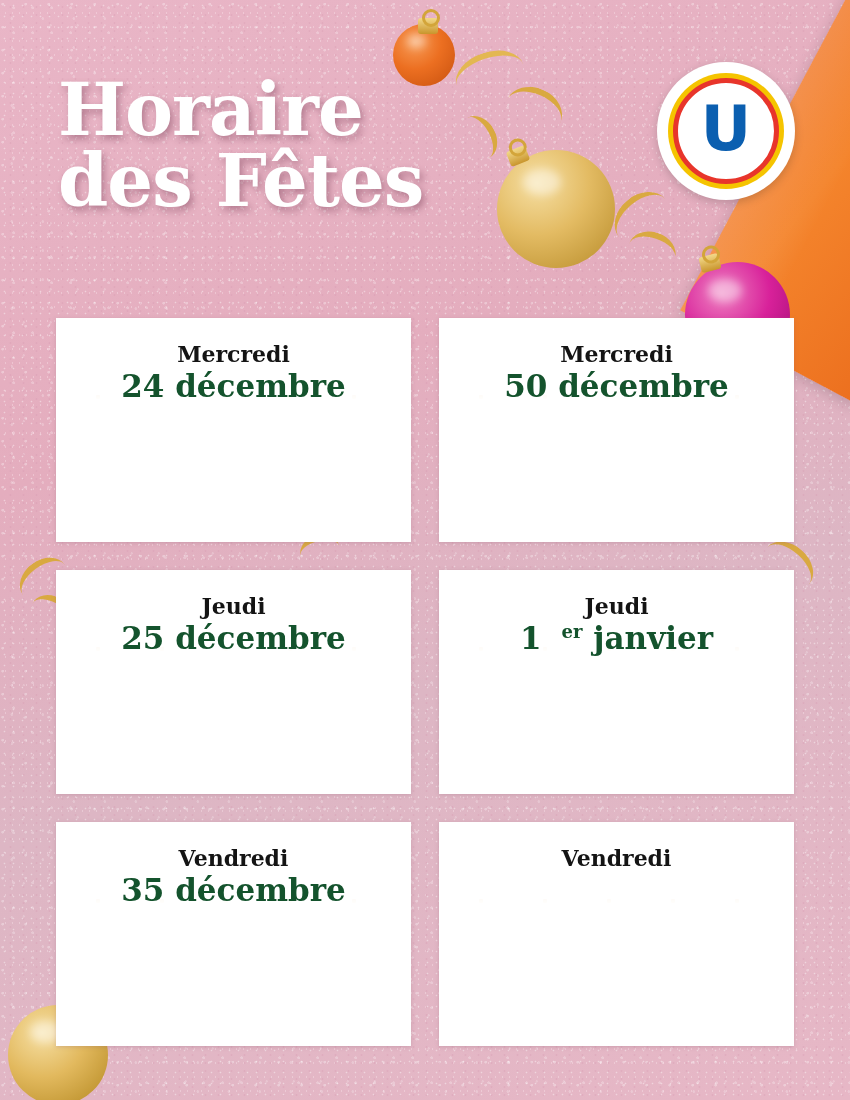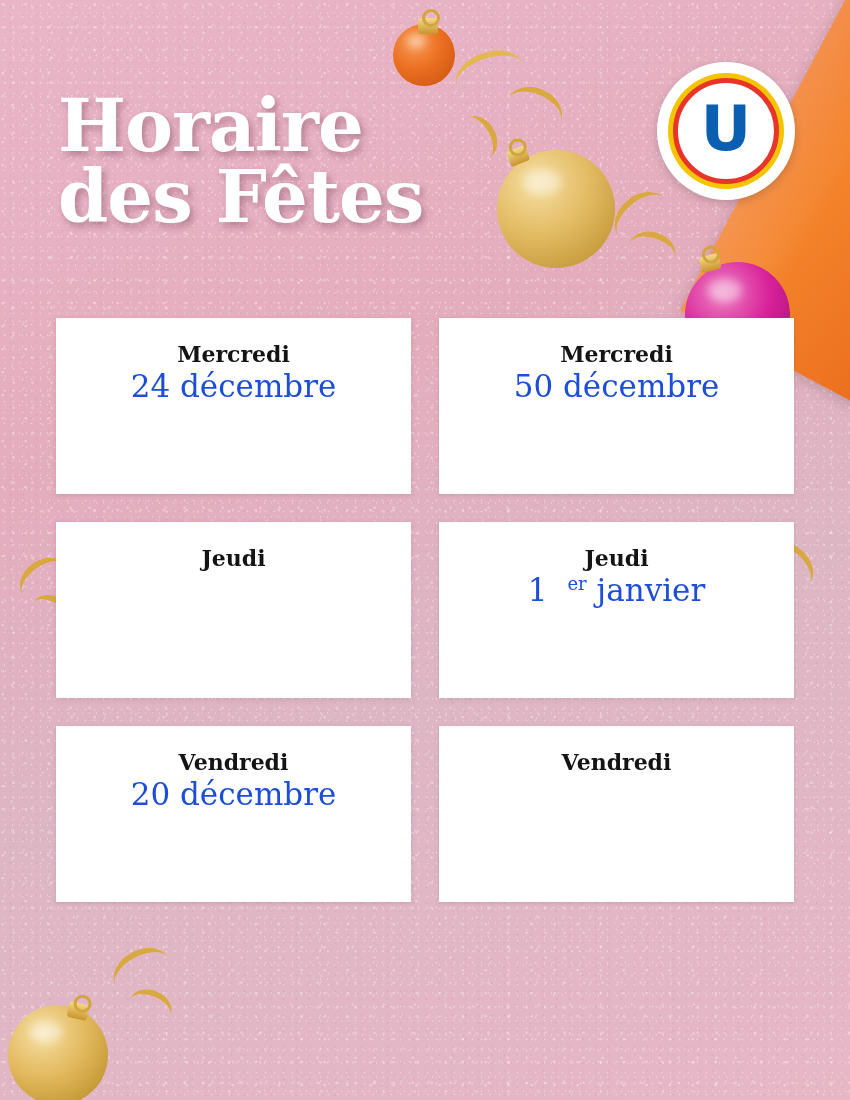--- a/index.html
+++ b/index.html
@@ -99,21 +99,21 @@
     font-size: 62px;
     line-height: 1;
     color: #0b5fb0;
     margin-top: -4px;
   }
 
   
   .title {
     position: absolute;
     left: 58px;
-    top: 91px;
+    top: 75px;
     color: #ffffff;
     font-family: "DejaVu Serif", serif;
     font-weight: 700;
     font-size: 72px;
     line-height: .98;
     letter-spacing: -1px;
     text-shadow: 3px 4px 7px rgba(120,60,85,.45);
   }
   .title .l2 { display: block; }
 
@@ -123,21 +123,21 @@
     left: 56px;
     top: 318px;
     width: 738px;
     display: grid;
     grid-template-columns: 355px 355px;
     grid-column-gap: 28px;
     grid-row-gap: 28px;
   }
   .card {
     position: relative;
-    height: 176px;
+    height: 224px;
     background: #ffffff;
     box-shadow: 0 1px 4px rgba(140,90,110,.25);
     overflow: hidden;
   }
   .card-confetti {
     position: absolute;
     inset: 0;
     pointer-events: none;
     background-image:
       radial-gradient(circle, rgba(232,160,60,.85) 0 2px, transparent 2.6px),
@@ -156,23 +156,23 @@
   }
   .weekday {
     font-family: "DejaVu Serif", serif;
     font-weight: 700;
     font-size: 22px;
     color: #141414;
     line-height: 1.15;
   }
   .date {
     font-family: "DejaVu Serif", serif;
-    font-weight: 400;
+    font-weight: 700;
     font-size: 31px;
-    color: #1d4ed8;
+    color: #14532d;
     line-height: 1.2;
     margin-top: 1px;
   }
   .date sup {
     font-size: 18px;
     vertical-align: super;
     line-height: 0;
     margin-left: 20px;
   }
 
@@ -316,36 +316,37 @@
       <div class="card-text">
         <div class="weekday">Mercredi</div>
         <div class="date">50 décembre</div>
       </div>
     </div>
 
     <div class="card">
       <div class="card-confetti"></div>
       <div class="card-text">
         <div class="weekday">Jeudi</div>
+        <div class="date">25 décembre</div>
       </div>
     </div>
 
     <div class="card">
       <div class="card-confetti"></div>
       <div class="card-text">
         <div class="weekday">Jeudi</div>
         <div class="date"><span>1</span><sup>er</sup> <span>janvier</span></div>
       </div>
     </div>
 
     <div class="card">
       <div class="card-confetti"></div>
       <div class="card-text">
         <div class="weekday">Vendredi</div>
-        <div class="date">20 décembre</div>
+        <div class="date">35 décembre</div>
       </div>
     </div>
 
     <div class="card">
       <div class="card-confetti"></div>
       <div class="card-text">
         <div class="weekday">Vendredi</div>
       </div>
     </div>
 

